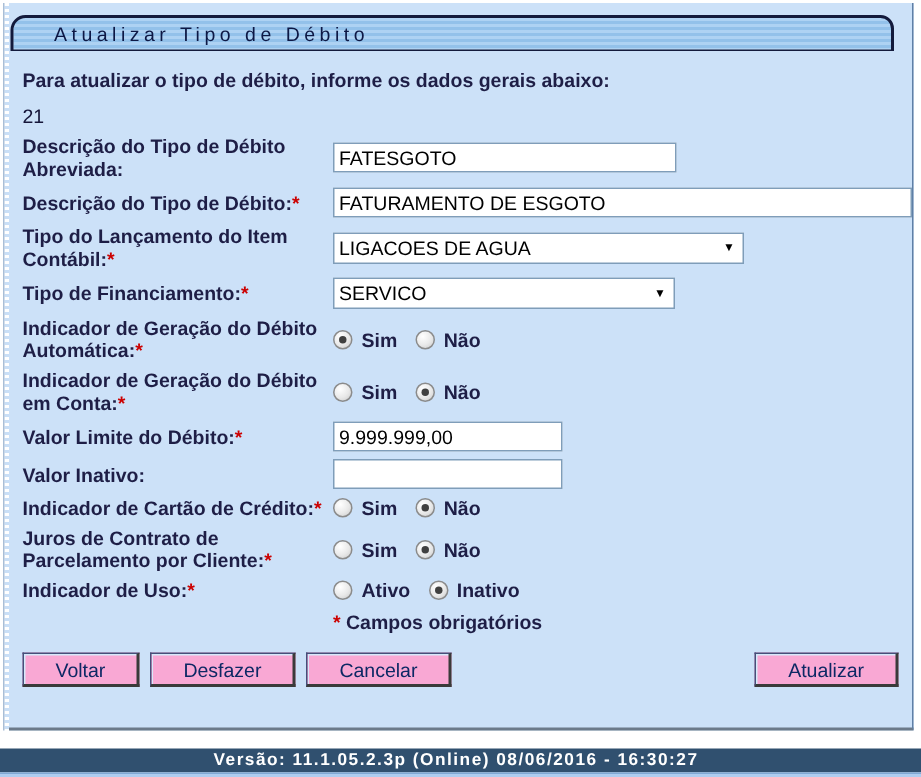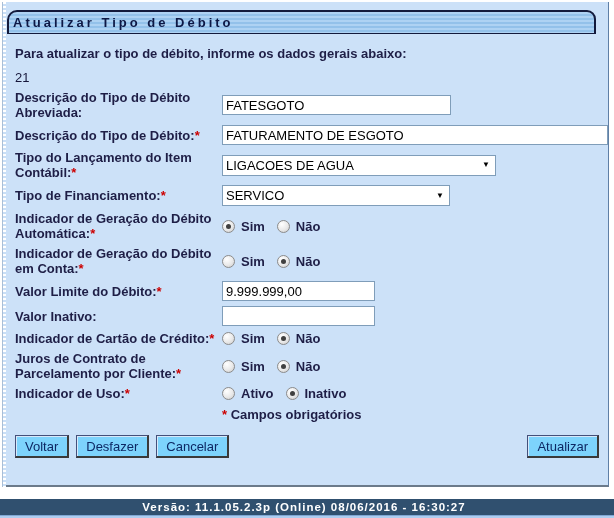--- a/index.html
+++ b/index.html
@@ -16,22 +16,22 @@
   .panel{
     flex:1;background:#cce1f8;position:relative;
     border-right:1px solid #5f7fa6;border-bottom:2px solid #6b7a8a;
     padding-top:8px;box-sizing:border-box;
   }
   .titlebar{
     margin:0 12px 0 1px;height:21px;line-height:21px;
     background:repeating-linear-gradient(180deg,#aed2f3 0 2px,#93c1ea 2px 4px);
     border:2px solid #131a3c;border-bottom-width:1px;
     border-radius:10px 9px 0 0;
-    color:#0d1845;font-weight:bold;font-size:13px;letter-spacing:3px;
-    padding-left:4px;overflow:hidden;white-space:nowrap;
+    color:#0d1845;font-weight:normal;font-size:13px;letter-spacing:3px;
+    padding-left:27px;overflow:hidden;white-space:nowrap;
   }
   .content{padding:12px 0 0 3px;}
   .intro{margin:0 0 9px 6px;font-weight:bold;}
   .row{display:grid;grid-template-columns:207px 1fr;align-items:center;margin:0 0 5px 6px;}
   .row .label{font-weight:bold;line-height:15px;padding-right:4px;}
   .req{color:#cc0000;font-weight:bold;}
   .value{font-weight:normal;color:#16163a;}
   input.tbox{
     height:20px;box-sizing:border-box;border:1px solid #7f9db9;background:#fff;
     font-family:inherit;font-size:13px;color:#000;padding:1px 3px;display:block;
@@ -49,22 +49,22 @@
     width:13px;height:13px;border-radius:50%;box-sizing:border-box;
     border:1px solid #8b8b8b;
     background:radial-gradient(circle at 35% 30%,#ffffff 0%,#e9e9e9 55%,#c9c9c9 100%);
     display:inline-flex;align-items:center;justify-content:center;flex:0 0 auto;
   }
   .radio.checked::after{content:"";width:5px;height:5px;border-radius:50%;background:#404040;}
   .rlabel{font-weight:bold;margin:0 12px 0 6px;color:#1e1e46;}
   .note{margin:6px 0 0 213px;font-weight:bold;}
   .buttons-row{display:flex;align-items:center;gap:7px;margin:13px 0 0 6px;padding-right:9px;}
   .btn{
-    height:23px;background:#7dd3fc;color:#0d2864;
-    font-family:inherit;font-size:13px;padding:0 9px;cursor:pointer;
+    height:23px;background:#f9a8d4;color:#0d2864;
+    font-family:inherit;font-size:13px;padding:0 21px;cursor:pointer;
     border:1px solid #44507a;border-right:2px solid #3a3a3a;border-bottom:2px solid #3a3a3a;
     box-shadow:inset 1px 1px 0 #d7e8fa;
   }
   .spacer{flex:1;}
   .gap{height:12px;background:#ffffff;}
   .footer-bar{
     height:16px;background:#30506f;color:#ffffff;
     font-size:11.5px;font-weight:bold;letter-spacing:1px;
     line-height:16px;text-align:center;padding-right:6px;
   }

